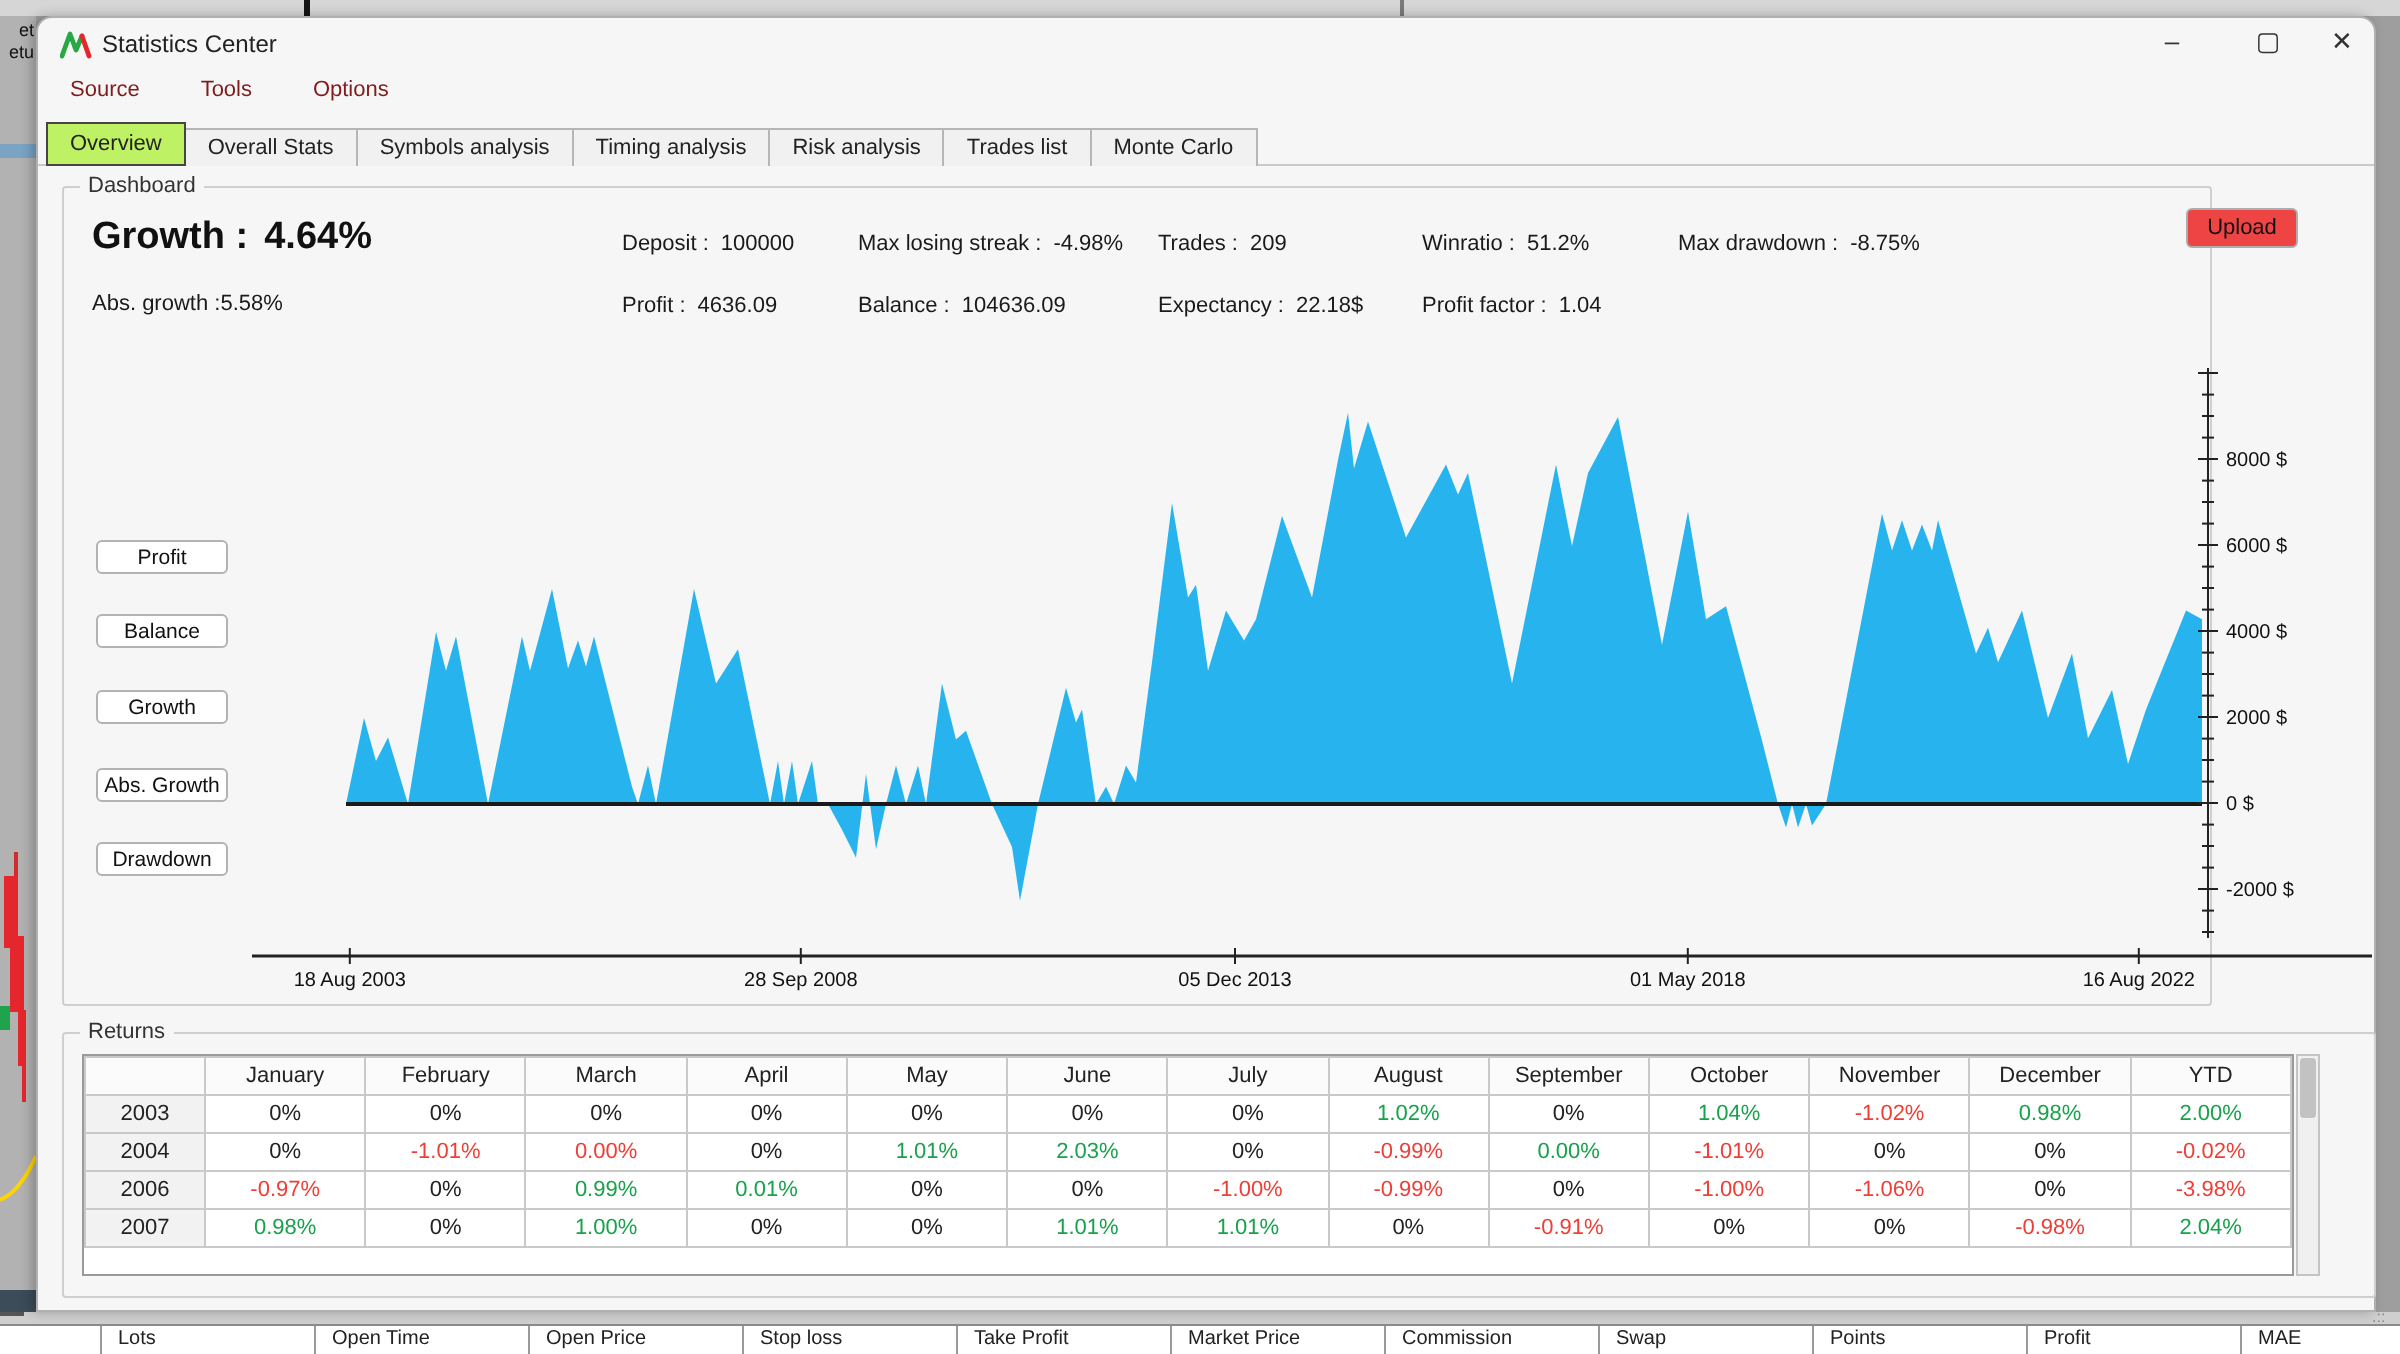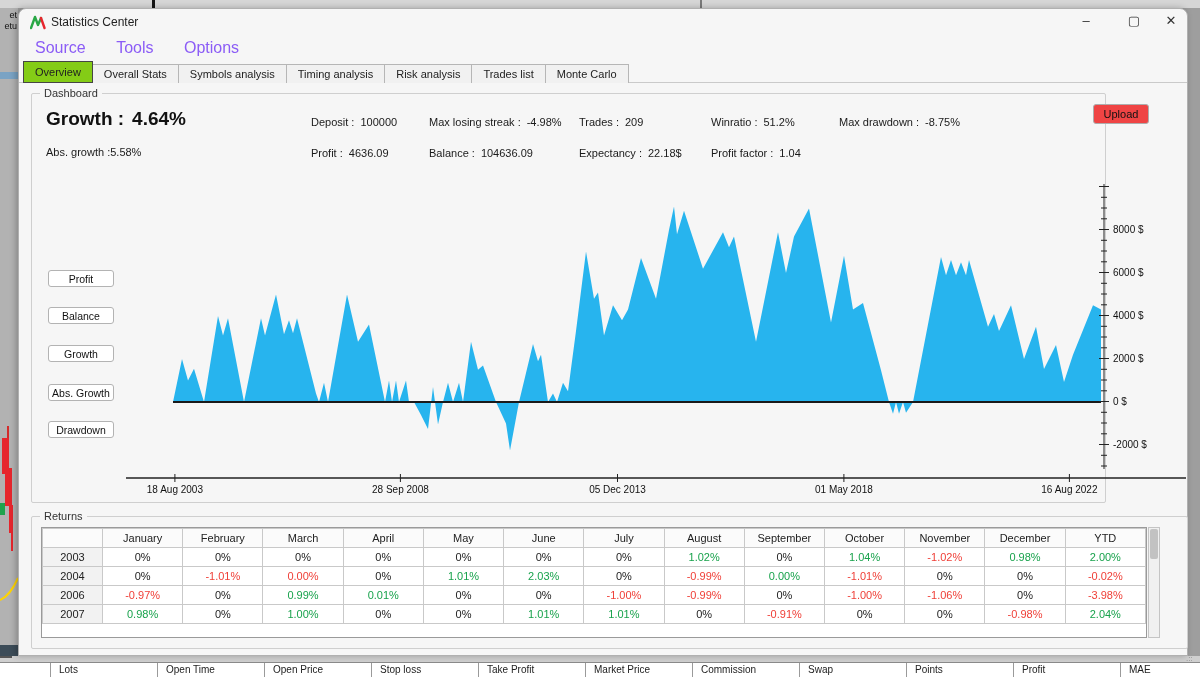--- a/index.html
+++ b/index.html
@@ -29,27 +29,27 @@
   
   .window{position:absolute;left:18px;top:8px;width:1170px;height:648px;background:#f6f6f6;
           border:1px solid #b0b0b0;border-radius:8px 8px 0 0;box-sizing:border-box;
           box-shadow:-2px 0 6px rgba(0,0,0,.25);}
   .titlebar{position:absolute;left:0;top:0;width:100%;height:26px;}
   .appicon{position:absolute;left:11px;top:6px;width:16px;height:15px;}
   .apptitle{position:absolute;left:32px;top:6px;font-size:12px;color:#222;}
   .wctl{position:absolute;top:4px;width:22px;height:18px;text-align:center;font-size:13px;color:#333;cursor:default;}
   .wmin{left:1056px;} .wmax{left:1104px;} .wclose{left:1141px;}
   .menubar{position:absolute;left:0;top:26px;width:100%;height:24px;}
-  .menuitem{display:inline-block;margin-left:6px;padding:4px 10px 0 10px;font-size:16px;color:#8b5cf6;}
+  .menuitem{display:inline-block;margin-left:6px;padding:4px 10px 0 10px;font-size:11px;color:#7f1d1d;}
   
   .tabstrip{position:absolute;left:0;top:52px;width:100%;height:22px;border-bottom:1px solid #cacaca;box-sizing:border-box;}
   .tab{display:inline-block;vertical-align:bottom;margin-top:2px;height:19px;line-height:19px;padding:0 11px;
        font-size:11px;background:#f1f1f1;border:1px solid #b6b6b6;border-bottom:none;margin-left:-1px;box-sizing:border-box;color:#222;}
   .tab:first-child{margin-left:4px;}
-  .tab.active{background:#84cc16;border:1px solid #454545;height:22px;line-height:21px;margin-top:0;position:relative;z-index:2;}
+  .tab.active{background:#bef264;border:1px solid #454545;height:22px;line-height:21px;margin-top:0;position:relative;z-index:2;}
   
   .groupbox{position:absolute;border:1px solid #cfcfcf;border-radius:2px;box-sizing:border-box;}
   .gb-dashboard{left:12px;top:84px;width:1075px;height:410px;}
   .gb-returns{left:12px;top:507px;width:1157px;height:133px;}
   .gb-label{position:absolute;left:8px;top:-7px;background:#f6f6f6;padding:0 4px;font-size:11px;color:#333;}
   
   .growth-big{position:absolute;left:27px;top:99px;font-size:19px;font-weight:600;color:#111;}
   .growth-big .v{margin-left:8px;}
   .absgrowth{position:absolute;left:27px;top:137px;font-size:11px;}
   .stat-line{font-size:11px;white-space:nowrap;margin-bottom:19px;}

